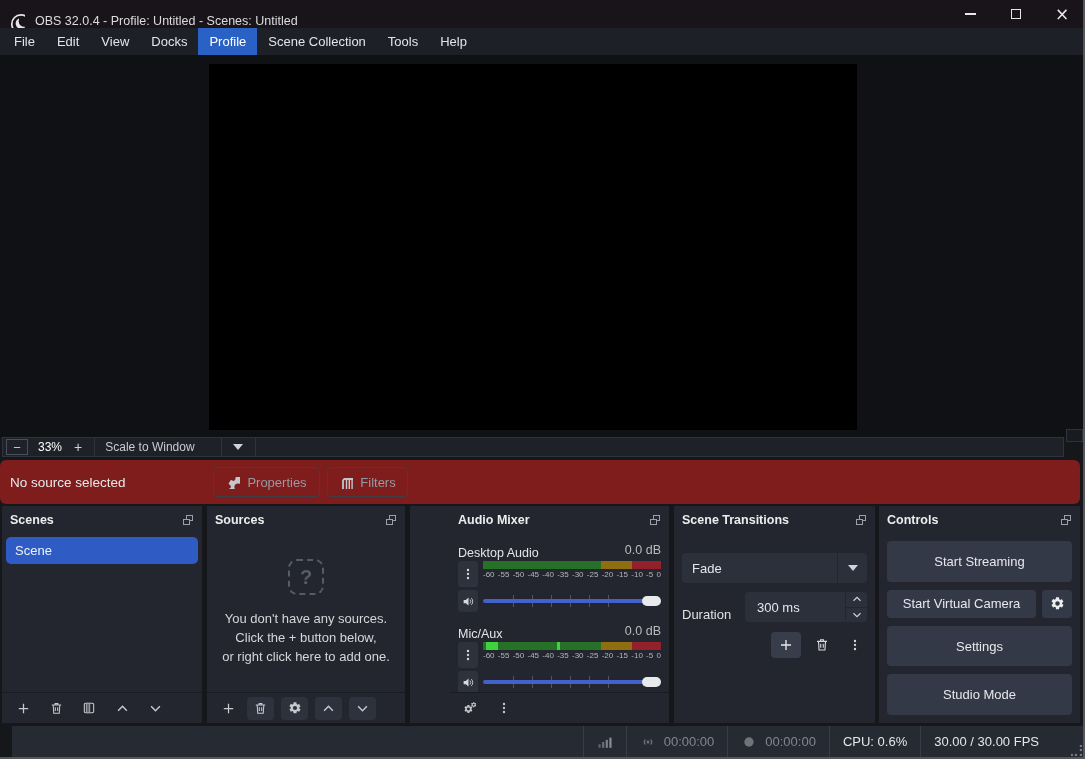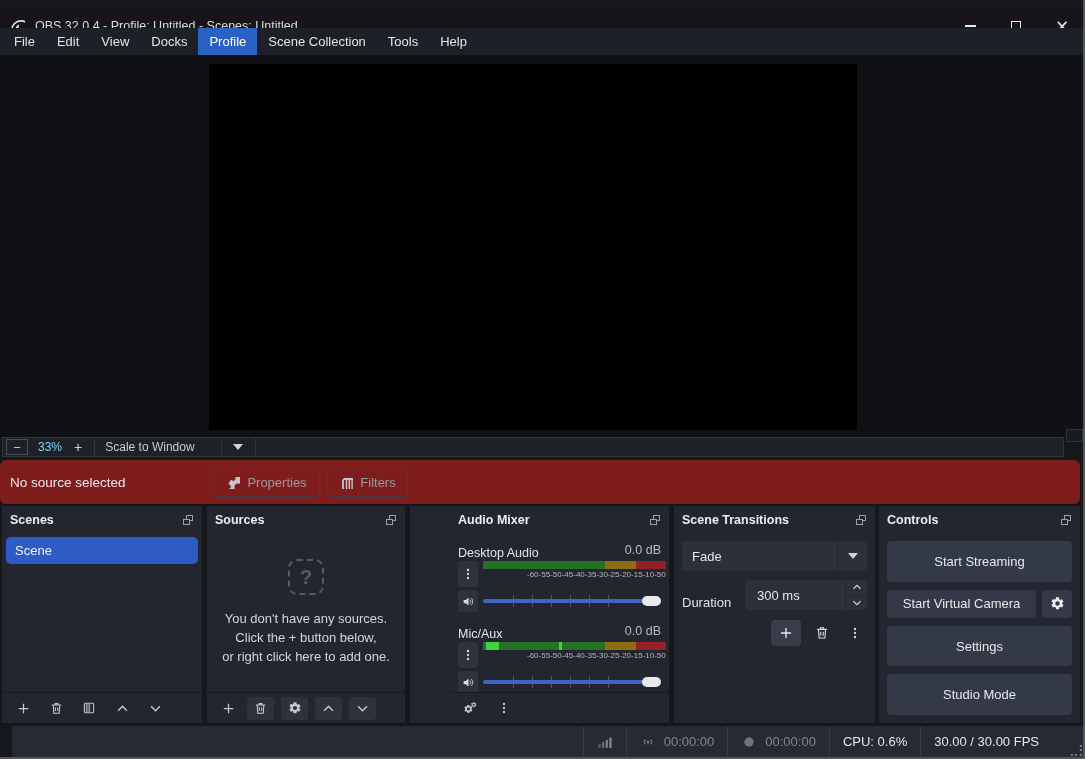--- a/index.html
+++ b/index.html
@@ -9,21 +9,21 @@
     background:#15171b;
     font-family:"Liberation Sans", sans-serif;
     color:#e7e8ea;
     overflow:hidden;
     font-size:13px;
   }
   .ic12{width:12px;height:12px} .ic13{width:13px;height:13px} .ic14{width:14px;height:14px}
   .ic15{width:15px;height:15px} .ic16{width:16px;height:16px}
 
   
-  .titlebar{position:absolute;left:0;top:0;width:1085px;height:28px;background:#191419;display:flex;align-items:center;margin-top:12px;}
+  .titlebar{position:absolute;left:0;top:0;width:1085px;height:28px;background:#191419;display:flex;align-items:flex-end;}
   .titlebar .logo{margin:0 10px 0 9px;}
   .titlebar .title{font-size:12.5px;color:#dcdcdf;}
   .win-btns{margin-left:auto;display:flex;height:100%;}
   .win-btn{width:46px;height:100%;display:flex;align-items:center;justify-content:center;color:#e8e8ea;}
   .glyph-min{width:11px;height:1.5px;background:#e8e8ea;}
   .glyph-max{width:10px;height:10px;border:1.4px solid #e8e8ea;}
   .glyph-close{font-size:17px;line-height:1;color:#e8e8ea;font-family:"DejaVu Sans",sans-serif;}
 
   
   .menubar{position:absolute;left:0;top:28px;width:1085px;height:27px;background:#1d2026;display:flex;align-items:stretch;padding-left:3px;}
@@ -32,41 +32,41 @@
 
   
   .preview{position:absolute;left:0;top:55px;width:1085px;height:382px;background:#0f1115;}
   .canvas{position:absolute;left:209px;top:9px;width:648px;height:366px;background:#000;}
   .scroll-corner{position:absolute;left:1066px;top:374px;width:17px;height:13px;border:1px solid #2d323b;background:#181b20;}
 
   
   .zoombar{position:absolute;left:0;top:437px;width:1085px;height:22px;}
   .zoom-track{position:absolute;left:2px;top:0;width:1062px;height:20px;background:#1e2127;border:1px solid #2e333c;display:flex;align-items:center;}
   .zoom-btn-box{width:22px;height:16px;margin-left:3px;border:1px solid #4a4f58;display:flex;align-items:center;justify-content:center;color:#cfd2d6;font-size:13px;}
-  .zoom-level{color:#7dd3fc;font-size:12px;margin:0 12px 0 10px;}
+  .zoom-level{color:#ffffff;font-size:12px;margin:0 12px 0 10px;}
   .zoom-plus{color:#cfd2d6;font-size:14px;margin-right:12px;}
   .zoom-sep{width:1px;height:20px;background:#2e333c;}
   .scale-label{color:#c9cbd0;font-size:12px;padding:0 26px 0 10px;}
   .scale-arrow-box{width:34px;height:20px;display:flex;align-items:center;justify-content:center;border-right:1px solid #2e333c;}
   .tri-down{width:0;height:0;border-left:5px solid transparent;border-right:5px solid transparent;border-top:6px solid #cfd2d6;}
 
   
   .srcbar{position:absolute;left:0;top:460px;width:1080px;height:44px;background:#7f1d1d;border-radius:6px;}
   .src-msg{position:absolute;left:10px;top:0;height:44px;display:flex;align-items:center;font-size:13.5px;color:#e8e9eb;}
   .src-btn{position:absolute;top:7px;height:30px;border:1px solid #3b404a;border-radius:4px;display:flex;align-items:center;justify-content:center;gap:7px;color:#969aa2;font-size:13px;}
   .src-btn .ic14{color:#c3c6cb;}
   #btn-properties{left:213px;width:107px;}
   #btn-filters{left:327px;width:81px;}
 
   
   .panel{position:absolute;top:506px;height:217px;background:#23262e;display:flex;flex-direction:column;}
   #panel-scenes{left:2px;width:200px;}
   #panel-sources{left:207px;width:198px;}
   #panel-mixer{left:410px;width:259px;padding-left:40px;}
-  #panel-transitions{left:674px;width:201px;}
+  #panel-transitions{left:674px;width:201px;gap:12px;}
   #panel-controls{left:879px;width:201px;}
   .panel-header{height:27px;display:flex;align-items:center;padding:0 8px;font-size:12.5px;font-weight:bold;color:#eceded;flex:none;}
   .panel-header .pop{margin-left:auto;color:#9ba0a8;}
   .panel-body{flex:1;overflow:hidden;position:relative;}
   .panel-toolbar{flex:none;height:31px;border-top:1px solid #181b21;display:flex;align-items:center;padding:0 9px;color:#c6c9ce;}
   .tb-plain{display:flex;align-items:center;justify-content:center;width:24px;height:24px;color:#c6c9ce;}
   .tb-btn{display:flex;align-items:center;justify-content:center;width:27px;height:23px;background:#2d323d;border-radius:4px;color:#c6c9ce;}
   .gap22 > * {margin-right:9px;}
   
   .scene-list{padding:4px;}
@@ -79,21 +79,21 @@
   .mixer-body{padding:7px 8px 0 8px;}
   .mix-ch{margin-bottom:9px;}
   .mix-head{display:flex;justify-content:space-between;align-items:center;height:19px;}
   .mix-name{font-size:12.5px;color:#e4e5e8;margin-top:7px;}
   .mix-db{font-size:12.5px;color:#b9bcc1;}
   .mix-row{display:flex;margin-top:2px;}
   .mix-sidebtn{width:20px;background:#2d323d;border-radius:3px;display:flex;align-items:center;justify-content:center;color:#d6d8dc;margin-right:5px;flex:none;}
   .meter-wrap{flex:1;}
   .meter{position:relative;height:8px;background:linear-gradient(to right,#267127 0,#267127 66.5%,#8f6d11 66.5%,#8f6d11 83.5%,#94202c 83.5%,#94202c 100%);}
   .meter .peak{position:absolute;top:0;height:100%;background:#3fd43f;}
-  .meter-scale{display:flex;justify-content:space-between;font-size:8px;color:#b4b6bb;margin-top:1px;line-height:10px;margin-left:44px;}
+  .meter-scale{display:flex;justify-content:space-between;font-size:8px;color:#b4b6bb;margin-top:1px;line-height:10px;}
   .slider{position:relative;flex:1;height:22px;}
   .slider .ticks{position:absolute;left:30px;right:40px;top:5px;height:12px;background-image:repeating-linear-gradient(to right,#50555e 0 1px,transparent 1px 19px);}
   .slider .track{position:absolute;left:0;right:2px;top:9px;height:4px;border-radius:2px;background:#3f63c9;}
   .slider .handle{position:absolute;right:0;top:6px;width:19px;height:10px;border-radius:5px;background:#e9eaec;}
   .mix-row.vol{margin-top:3px;}
   
   .trans-body{padding:8px;}
   .combo{height:30px;background:#2b303b;border-radius:4px;display:flex;align-items:center;}
   .combo .val{flex:1;padding-left:10px;font-size:13px;color:#e6e7ea;}
   .combo .arrow{width:30px;height:100%;display:flex;align-items:center;justify-content:center;border-left:1px solid #222631;}

